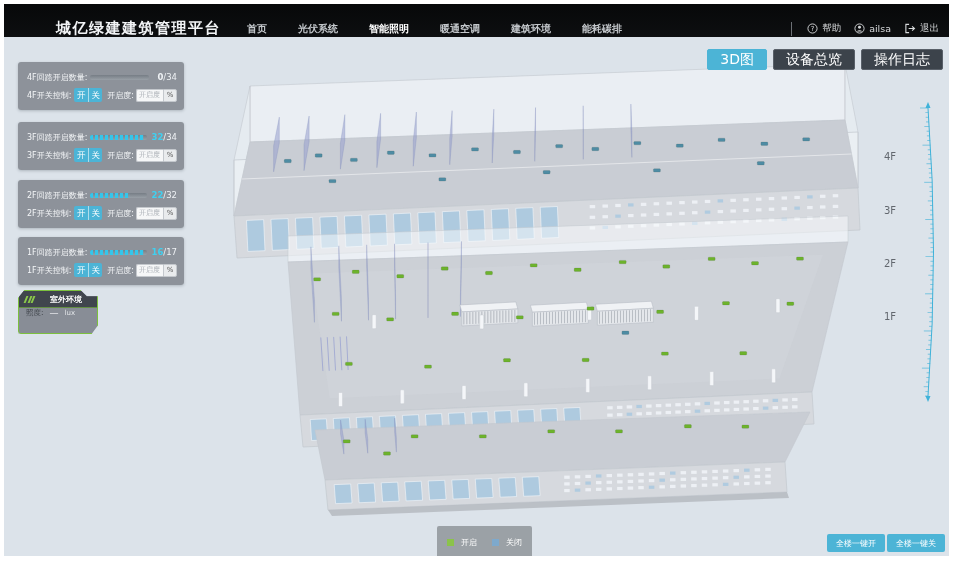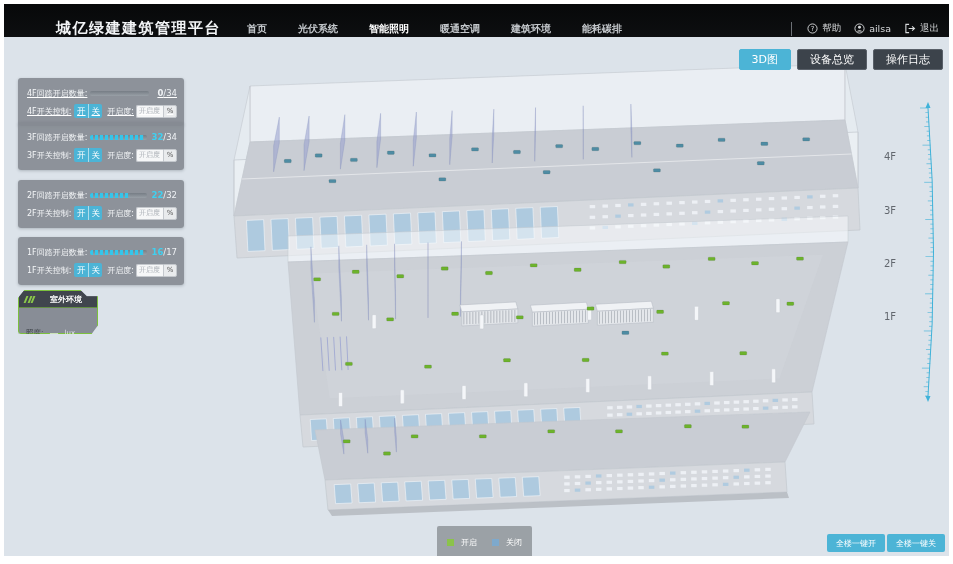--- a/index.html
+++ b/index.html
@@ -39,27 +39,27 @@
   .deg::placeholder{color:#a9aeb4;}
   .pct{width:14px;height:13px;border:1px solid #c4c8cd;background:#e9ebed;color:#555;font-size:7px;padding:0;cursor:pointer;border-radius:0 2px 2px 0;}
   
   .outdoor{position:absolute;left:14px;top:253px;width:80px;height:44px;border:1px solid #7cc03e;border-radius:3px;
     background:rgba(128,134,142,0.92);clip-path:polygon(0 18%,8% 0,78% 0,86% 14%,100% 14%,100% 80%,92% 100%,0 100%);
     box-shadow:0 1px 3px rgba(40,50,60,0.3);}
   .out-head{display:flex;align-items:center;gap:16px;height:17px;background:rgba(58,63,70,0.92);padding:0 6px;border-bottom:1px solid rgba(124,192,62,0.6);}
   .slashes{display:flex;gap:1.5px;}
   .slashes i{width:2px;height:7px;background:#8bc94a;transform:skewX(-22deg);display:block;}
   .out-title{font-size:8px;color:#fff;font-weight:bold;white-space:nowrap;}
-  .out-body{display:flex;align-items:center;gap:6px;padding:20px 7px;}
+  .out-body{display:flex;align-items:center;gap:6px;padding:0 7px;}
   .out-lbl{font-size:7.5px;color:#3c4147;}
   .out-val{font-size:9px;color:#f2f4f6;}
   .out-unit{font-size:7px;color:#e3e6e9;}
   
   .viewbtns{position:absolute;top:12px;right:6px;display:flex;gap:6px;}
-  .vbtn{height:21px;padding:0 12px;font-size:11px;color:#fff;border:1px solid #596069;background:#3c434b;border-radius:2px;cursor:pointer;white-space:nowrap;}
+  .vbtn{height:21px;padding:0 12px;font-size:14px;color:#fff;border:1px solid #596069;background:#3c434b;border-radius:2px;cursor:pointer;white-space:nowrap;}
   .vbtn.active{background:var(--accent);border-color:var(--accent);}
   
   .legend{position:absolute;left:433px;top:489px;height:20px;display:flex;align-items:center;gap:7px;
     background:rgba(148,153,159,0.9);border-radius:2px;padding:16px 10px;}
   .legend .sq{width:7px;height:7px;display:inline-block;}
   .legend .lg-lbl{font-size:8px;color:#fff;white-space:nowrap;}
   
   .bulk{position:absolute;right:4px;bottom:4px;display:flex;gap:2px;margin-top:32px;}
   .bbtn{height:18px;padding:0 9px;font-size:8px;color:#fff;background:var(--accent);border:none;border-radius:2px;cursor:pointer;white-space:nowrap;}
 </style>
@@ -552,21 +552,21 @@
         <line x1="926.3277835587928" y1="377.41935483870964" x2="929.3277835587928" y2="377.41935483870964" stroke="#3fb2d9" stroke-width="0.7" opacity="0.9"></line>
         <line x1="926.0130072840791" y1="382.06451612903226" x2="929.0130072840791" y2="382.06451612903226" stroke="#3fb2d9" stroke-width="0.7" opacity="0.9"></line>
         <line x1="923.6867845993756" y1="386.7096774193549" x2="928.6867845993756" y2="386.7096774193549" stroke="#3fb2d9" stroke-width="0.7" opacity="0.9"></line>
         <line x1="925.3491155046827" y1="391.35483870967744" x2="928.3491155046827" y2="391.35483870967744" stroke="#3fb2d9" stroke-width="0.7" opacity="0.9"></line>
         <line x1="925" y1="396" x2="928" y2="396" stroke="#3fb2d9" stroke-width="0.7" opacity="0.9"></line>
         <polygon points="928,102 925.5,108 930.5,108" fill="#3fb2d9"></polygon>
         <polygon points="928,402 925.5,396 930.5,396" fill="#3fb2d9"></polygon>
       </svg>
 
     <div id="panels">
-        <div class="fpanel" style="top: 41px; text-decoration: underline;">
+        <div class="fpanel" style="top: 25px;">
           <div class="frow">
             <span class="flbl">4F回路开启数量:</span>
             <span class="bar">
               <span class="fill" style="width: 0%;"></span>
             </span>
             <span class="fval"><b style="color: rgb(238, 241, 244);">0</b><i>/34</i></span>
           </div>
           <div class="frow">
             <span class="flbl">4F开关控制:</span>
             <span class="swgrp">

